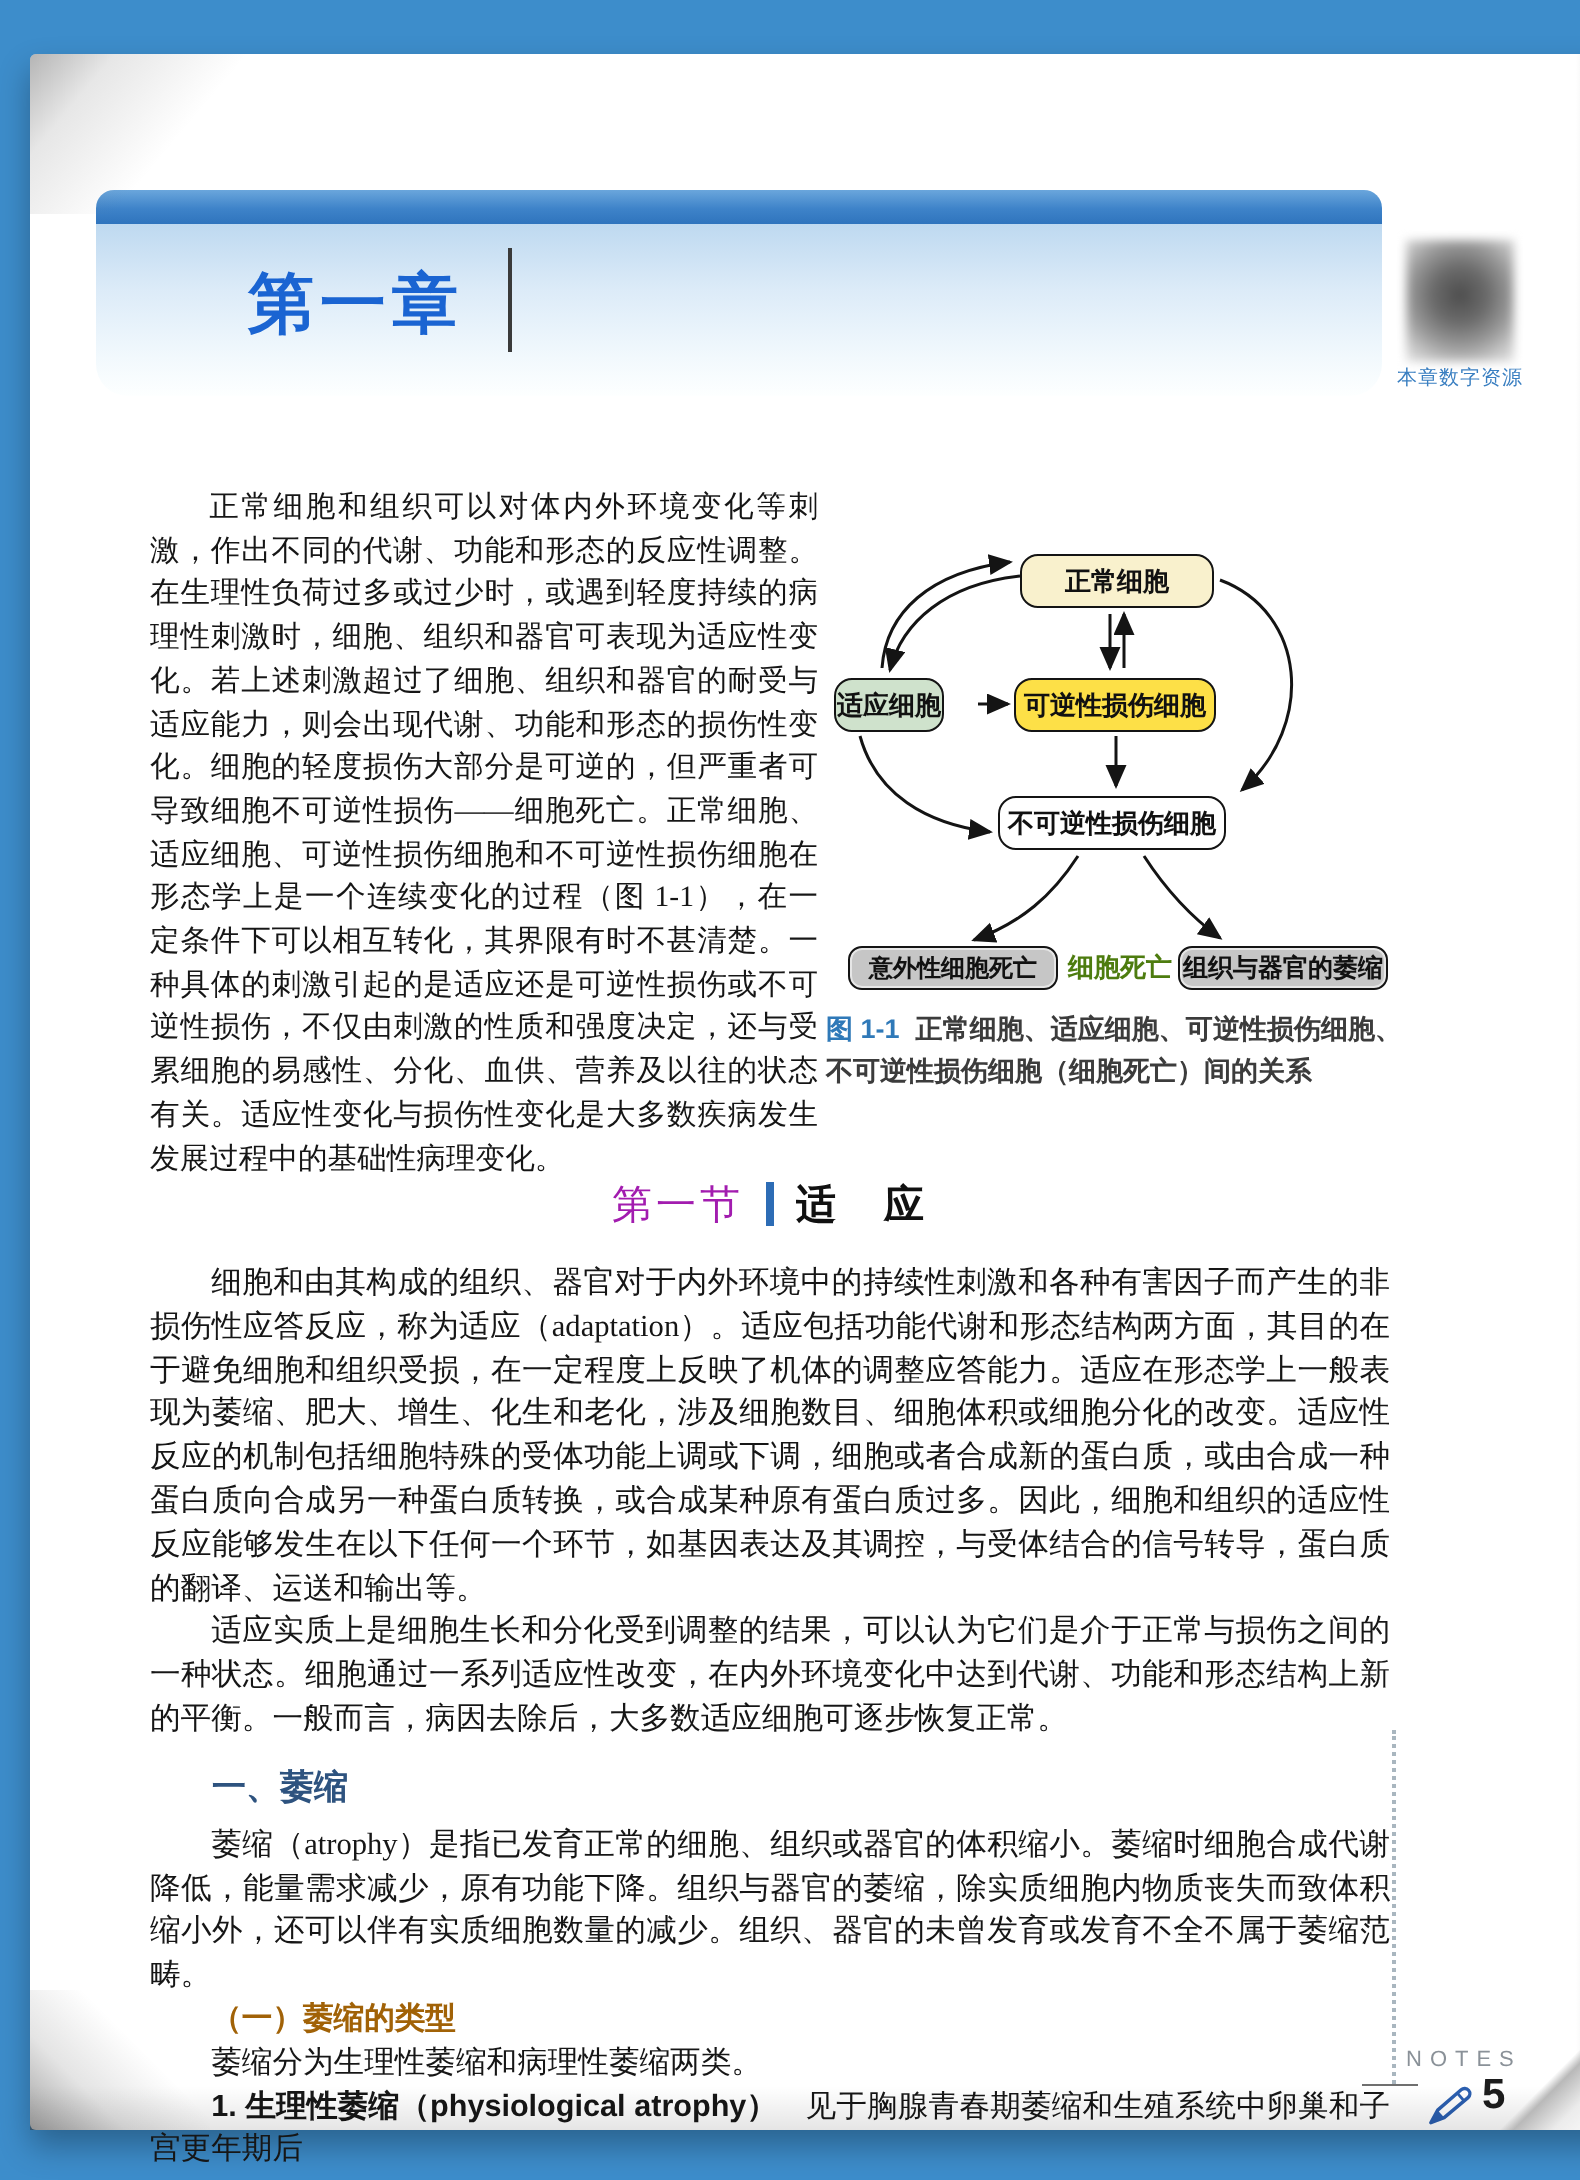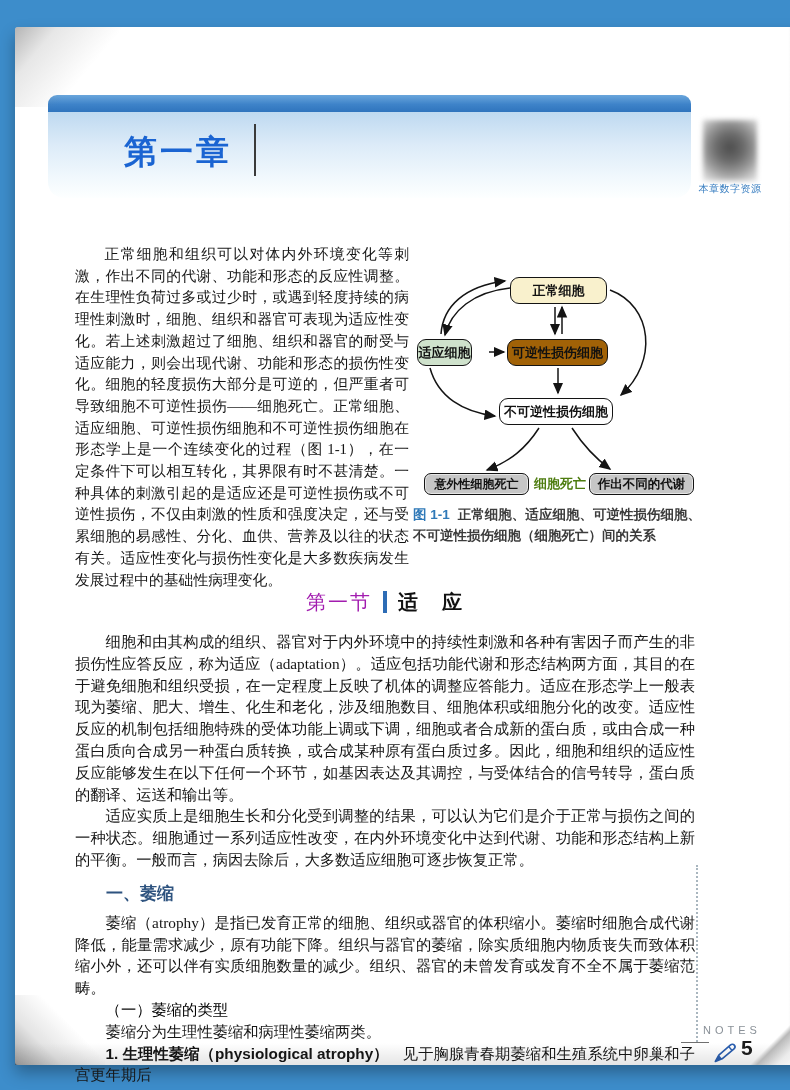--- a/index.html
+++ b/index.html
@@ -47,22 +47,22 @@
       color:#3a7fc1;letter-spacing:.5px;text-align:center;}
 
   
   .serif{font-family:"Liberation Serif","DejaVu Serif",serif;color:#161616;}
   .intro{position:absolute;left:60px;top:217px;width:334px;margin:0;
       font-size:14.8px;line-height:21.7px;text-align:justify;text-indent:2em;}
   .flow{position:absolute;left:60px;top:604px;width:620px;}
   .flow p{margin:0;font-size:15.3px;line-height:21.8px;text-align:justify;text-indent:2em;}
   .flow h3{margin:11px 0 7px 0;padding-left:31px;font-size:17px;font-weight:bold;
       color:#2e537f;font-family:"Liberation Sans","DejaVu Sans",sans-serif;}
-  .flow .bold-line{font-weight:normal;font-family:"Liberation Sans","DejaVu Sans",sans-serif;
-      color:#000000;}
+  .flow .bold-line{font-weight:bold;font-family:"Liberation Sans","DejaVu Sans",sans-serif;
+      color:#a16207;}
   .item-lead{font-weight:bold;font-family:"Liberation Sans","DejaVu Sans",sans-serif;}
   .item-gap{display:inline-block;width:14px;}
 
   
   .section-head{position:absolute;left:60px;top:558px;width:620px;height:34px;
       display:flex;align-items:center;justify-content:center;gap:11px;}
   .section-num{font-size:20px;font-weight:normal;color:#a21caf;letter-spacing:2px;}
   .sec-bar{width:4px;height:22px;background:#2d6cb5;}
   .section-title{font-size:20px;font-weight:bold;color:#111;letter-spacing:2px;}
 
@@ -129,25 +129,25 @@
           <path d="M28,64 C30,36 52,16 92,11" marker-end="url(#ah)"></path>
           <path d="M97,18 C60,22 38,41 32,65" marker-end="url(#ah)"></path>
           <path d="M197,20 C240,36 245,92 208,125" marker-end="url(#ah)"></path>
           <path d="M17,98 C25,127 50,142 82,146" marker-end="url(#ah)"></path>
           <path d="M126,158 C113,178 98,191 74,200" marker-end="url(#ah)"></path>
           <path d="M159,158 C172,178 186,191 197,199" marker-end="url(#ah)"></path>
         </g>
       </svg>
       <div class="node node-normal" style="background-color: rgb(249, 241, 205);">正常细胞</div>
       <div class="node node-adapted" style="background-color: rgb(207, 226, 204);">适应细胞</div>
-      <div class="node node-reversible" style="background-color: #a16207;">可逆性损伤细胞</div>
+      <div class="node node-reversible" style="background-color: #fde047;">可逆性损伤细胞</div>
       <div class="node node-irreversible" style="background-color: rgb(255, 255, 255);">不可逆性损伤细胞</div>
       <div class="node node-gray node-accidental" style="background-color: rgb(198, 198, 198);">意外性细胞死亡</div>
       <div class="cell-death">细胞死亡</div>
-      <div class="node node-gray node-regulated" style="background-color: rgb(198, 198, 198);">作出不同的代谢</div>
+      <div class="node node-gray node-regulated" style="background-color: rgb(198, 198, 198);">组织与器官的萎缩</div>
     </div>
 
     <div class="fig-caption">
       <span class="fig-label">图 1-1</span><span>正常细胞、适应细胞、可逆性损伤细胞、不可逆性损伤细胞（细胞死亡）间的关系</span>
     </div>
 
     <div class="section-head">
       <span class="section-num">第一节</span>
       <span class="sec-bar"></span>
       <span class="section-title">适　应</span>

